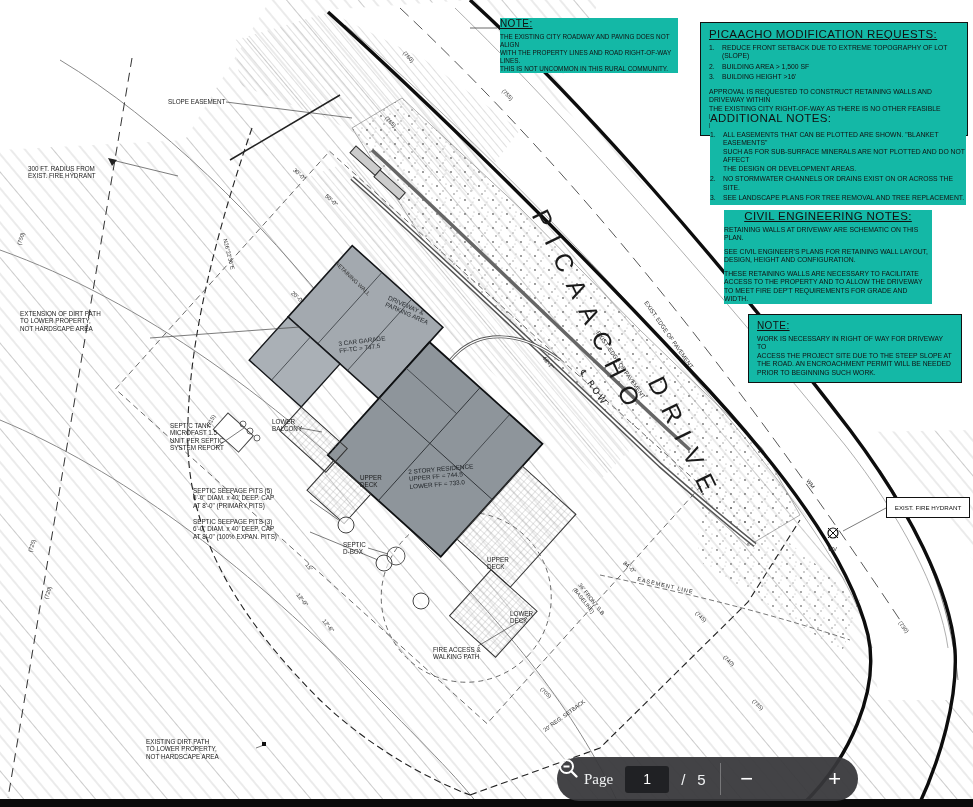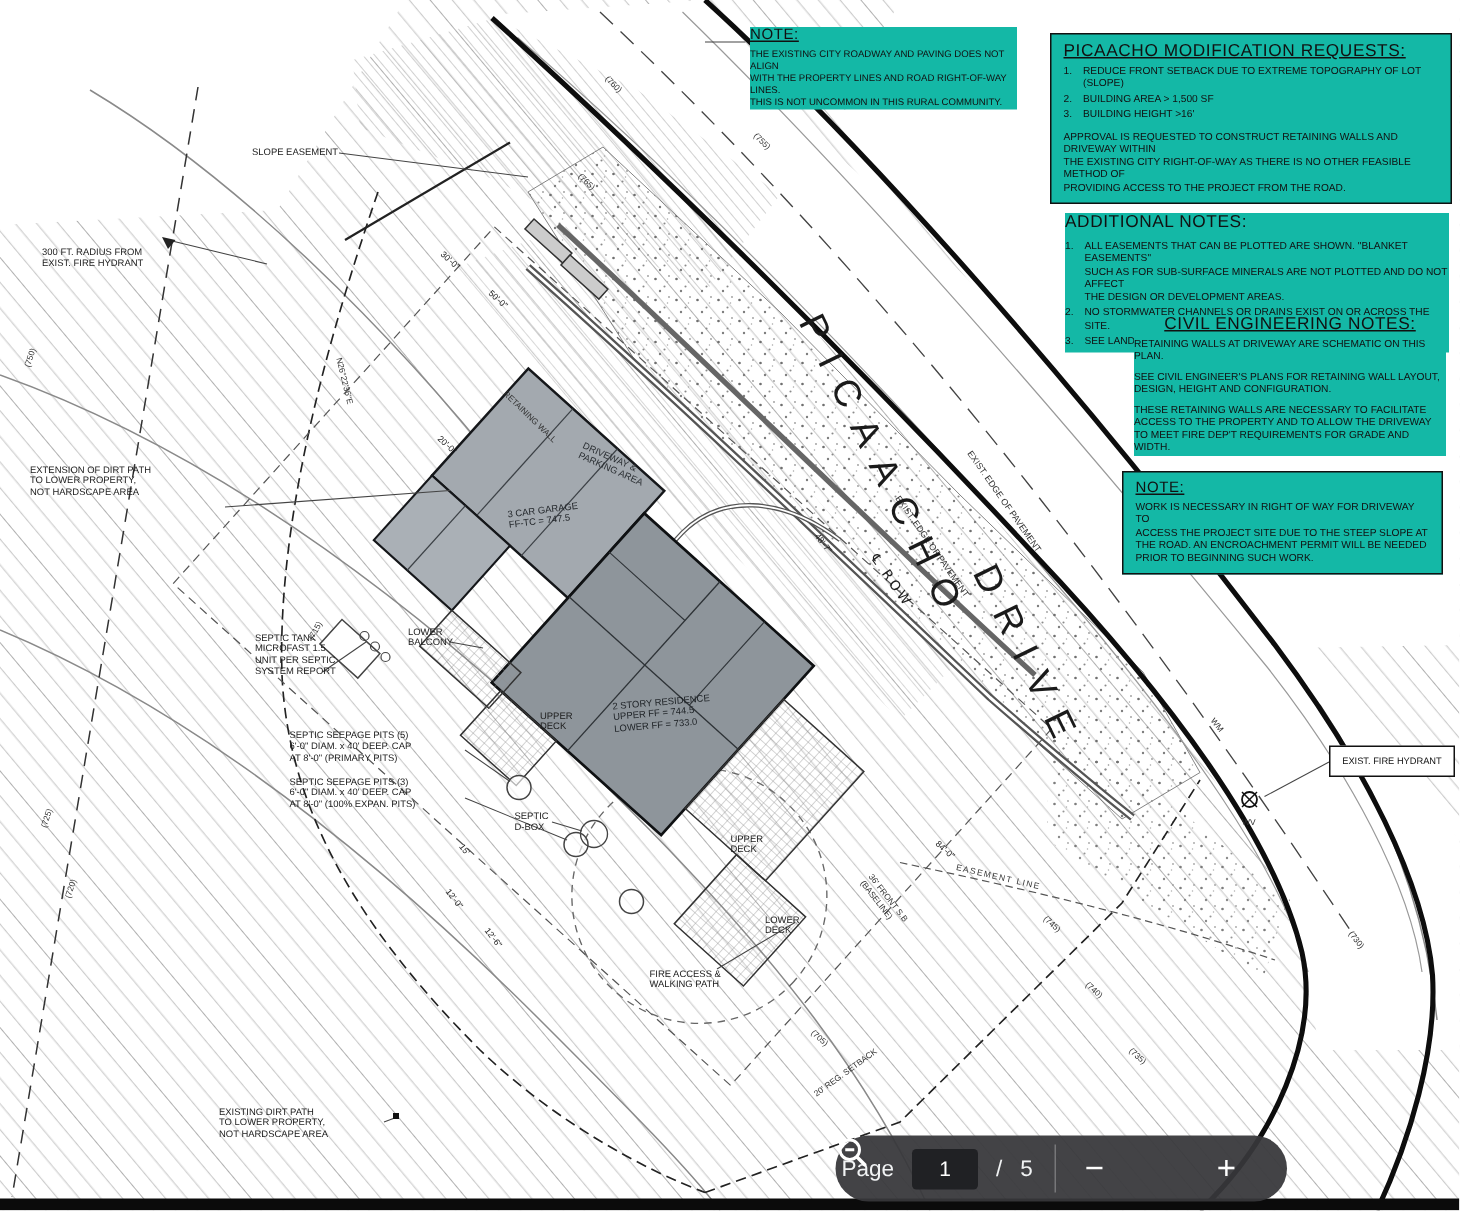--- a/index.html
+++ b/index.html
@@ -20,21 +20,21 @@
   .nitem{display:flex;font-size:6.8px;line-height:1.25;margin:0 0 2px 0;}
   .nitem .num{width:13px;flex:0 0 13px;}
   .nitem .txt{white-space:pre-line;}
   .center{text-align:center;}
   .hydrantbox{position:absolute;border:1px solid #111;background:#fff;font-size:6.2px;
               display:flex;align-items:center;justify-content:center;}
   
   #toolbar{position:absolute;left:557px;top:757px;width:301px;height:44px;border-radius:22px;
            background:rgba(55,55,58,0.94);display:flex;align-items:center;z-index:20;
            color:#f1f3f4;font-size:15px;}
-  #toolbar .pagelabel{margin-left:4px;}
+  #toolbar .pagelabel{margin-left:27px;font-family:Liberation Serif, serif;}
   #toolbar .pageinput{width:40px;height:25px;margin-left:12px;background:#202124;border:none;
            border-radius:3px;color:#fff;text-align:center;font-size:14px;font-family:"Liberation Sans",sans-serif;}
   #toolbar .slash{margin-left:12px;}
   #toolbar .total{margin-left:12px;}
   #toolbar .divider{width:1px;height:32px;background:rgba(255,255,255,0.28);margin-left:14px;}
   .tbtn{width:44px;height:44px;display:flex;align-items:center;justify-content:center;
         font-size:22px;color:#fff;cursor:pointer;background:none;border:none;}
   #bottomstrip{position:absolute;left:0;top:799px;width:973px;height:8px;background:#0b0b0b;z-index:15;}
 </style>
 </head>
@@ -255,39 +255,39 @@
     </div>
     <div class="nitem">
       <span class="num">3.</span>
       <span class="txt">BUILDING HEIGHT &gt;16'</span>
     </div>
     <div class="nbody" style="margin-top:6px;">APPROVAL IS REQUESTED TO CONSTRUCT RETAINING WALLS AND DRIVEWAY WITHIN
 THE EXISTING CITY RIGHT-OF-WAY AS THERE IS NO OTHER FEASIBLE METHOD OF
 PROVIDING ACCESS TO THE PROJECT FROM THE ROAD.</div>
   </div>
 
-  <div class="notebox" style="left:710px;top:142px;width:256px;">
+  <div class="notebox" style="left:710px;top:112px;width:256px;">
     <div class="ntitle" style="text-decoration:none;margin-bottom:7px;">ADDITIONAL NOTES:</div>
     <div class="nitem">
       <span class="num">1.</span>
       <span class="txt">ALL EASEMENTS THAT CAN BE PLOTTED ARE SHOWN. "BLANKET EASEMENTS"
 SUCH AS FOR SUB-SURFACE MINERALS ARE NOT PLOTTED AND DO NOT AFFECT
 THE DESIGN OR DEVELOPMENT AREAS.</span>
     </div>
     <div class="nitem">
       <span class="num">2.</span>
       <span class="txt">NO STORMWATER CHANNELS OR DRAINS EXIST ON OR ACROSS THE SITE.</span>
     </div>
     <div class="nitem">
       <span class="num">3.</span>
       <span class="txt">SEE LANDSCAPE PLANS FOR TREE REMOVAL AND TREE REPLACEMENT.</span>
     </div>
   </div>
 
-  <div class="notebox" style="left:756px;top:210px;width:208px;">
+  <div class="notebox" style="left:724px;top:210px;width:208px;">
     <div class="ntitle center">CIVIL ENGINEERING NOTES:</div>
     <div class="nbody" style="margin-bottom:5px;">RETAINING WALLS AT DRIVEWAY ARE SCHEMATIC ON THIS PLAN.</div>
     <div class="nbody" style="margin-bottom:5px;">SEE CIVIL ENGINEER'S PLANS FOR RETAINING WALL LAYOUT,
 DESIGN, HEIGHT AND CONFIGURATION.</div>
     <div class="nbody">THESE RETAINING WALLS ARE NECESSARY TO FACILITATE
 ACCESS TO THE PROPERTY AND TO ALLOW THE DRIVEWAY
 TO MEET FIRE DEP'T REQUIREMENTS FOR GRADE AND WIDTH.</div>
   </div>
 
   <div class="notebox bordered" style="left:748px;top:314px;width:196px;border-width:1.2px;">

